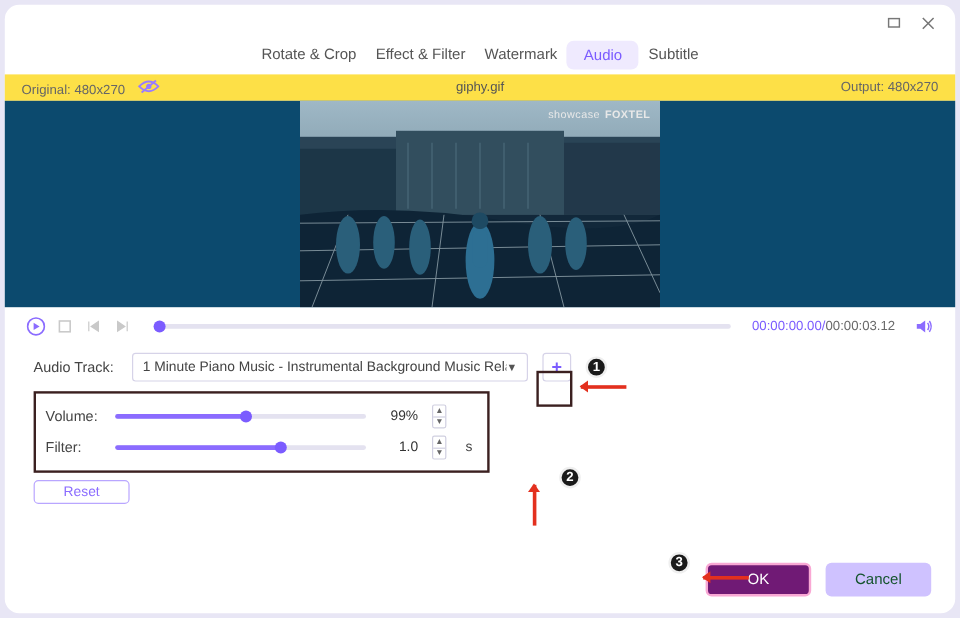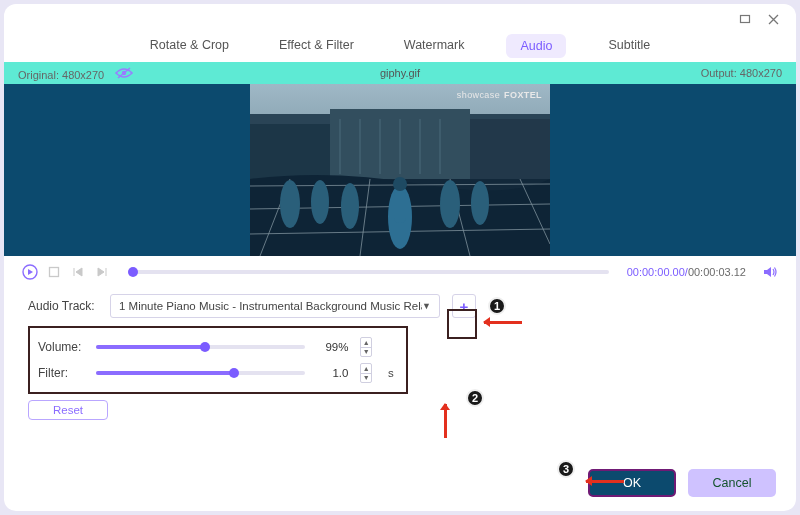--- a/index.html
+++ b/index.html
@@ -1,23 +1,23 @@
 <!DOCTYPE html>
 <html><head>
 <meta charset="utf-8">
 <style>
   * { box-sizing: border-box; margin: 0; padding: 0; font-family: -apple-system, BlinkMacSystemFont, "Segoe UI", Arial, sans-serif; }
   body { background: #e8e6f5; width: 800px; height: 515px; overflow: hidden; }
   .window { background: #fff; border-radius: 12px; margin: 4px; height: 507px; position: relative; display: flex; flex-direction: column; }
   .titlebar { height: 30px; display: flex; justify-content: flex-end; align-items: center; padding-right: 16px; gap: 14px; }
   .titlebar .win-btn { width: 14px; height: 14px; display: flex; align-items: center; justify-content: center; color: #666; cursor: pointer; }
-  .tabs { display: flex; justify-content: center; gap: 34px; font-size: 12.5px; color: #555; padding-bottom: 4px; text-align: center; }
+  .tabs { display: flex; justify-content: center; font-size: 12.5px; color: #555; padding-bottom: 4px; text-align: center; }
   .tab { padding: 4px 8px; cursor: pointer; }
   .tab.active { color: #7b5cff; background: #efeafe; border-radius: 6px; padding: 5px 14px; }
-  .infobar { display: flex; justify-content: space-between; align-items: center; background: #5eead4; font-size: 11px; color: #666; padding: 2px 14px; height: 22px; }
+  .infobar { display: flex; justify-content: space-between; align-items: center; background: #fde047; font-size: 11px; color: #666; padding: 2px 14px; height: 22px; }
   .infobar .center { position: absolute; left: 50%; transform: translateX(-50%); font-size: 11px; color: #555; }
   .eye { color: #9a7cff; font-size: 15px; margin-left: 8px; }
   .preview-wrap { background: #0c4a6e; height: 172px; display: flex; justify-content: center; align-items: stretch; }
   .preview { width: 300px; position: relative; }
   .preview svg { width: 100%; height: 100%; display: block; }
   .showcase { position: absolute; top: 6px; right: 8px; color: #e8e8e8; font-size: 9px; letter-spacing: .4px; }
   .showcase b { font-weight: 700; margin-left: 4px; }
   .playbar { display: flex; align-items: center; padding: 8px 18px 6px 18px; gap: 10px; }
   .play-icons { display: flex; align-items: center; gap: 8px; color: #8b6cff; }
   .play-icons .dim { color: #c9c9c9; }
@@ -39,21 +39,21 @@
   .slider .fill { position: absolute; left:0; top:0; bottom:0; background: #8b6cff; border-radius: 2px; }
   .slider .knob { position: absolute; top: 50%; transform: translate(-50%,-50%); width: 10px; height: 10px; background: #7b5cff; border-radius: 50%; }
   .val { width: 42px; font-size: 11.5px; text-align: right; color: #333; }
   .stepper { width: 14px; height: 20px; display:flex; flex-direction:column; border:1px solid #d0cfe0; border-radius:2px; margin-left:2px; }
   .stepper span { flex:1; font-size:7px; display:flex; align-items:center; justify-content:center; color:#666; border-bottom:1px solid #d0cfe0; }
   .stepper span:last-child { border-bottom:none; }
   .unit { font-size: 11.5px; color:#444; margin-left: 6px; min-width: 10px; }
   .reset-btn { border: 1px solid #b9a6ff; color: #8b6cff; background: #fff; font-size: 11.5px; padding: 3px 24px; border-radius: 4px; margin-top: 6px; text-align: center; }
   .footer { position: absolute; bottom: 14px; right: 20px; display: flex; gap: 12px; }
   .btn { width: 88px; height: 28px; border-radius: 5px; font-size: 12.5px; display:flex; align-items:center; justify-content:center; cursor:pointer; }
-  .btn-ok { background: #0c4a6e; color: #fff; border: 2px solid #701a75; }
+  .btn-ok { background: #701a75; color: #fff; border: 2px solid #f9a8d4; }
   .btn-cancel { background: #cfc2ff; color: #14532d; }
   
   .anno-circle { position:absolute; width:18px; height:18px; background:#1a1a1a; border:2px solid #efefef; border-radius:50%; color:#fff; font-size:11px; display:flex; align-items:center; justify-content:center; font-weight:600; }
   .anno-arrow-h { position:absolute; height:3px; background:#e3301e; }
   .anno-arrow-h::before { content:''; position:absolute; left:-6px; top:-4px; border:5px solid transparent; border-right:7px solid #e3301e; }
   .anno-arrow-v { position:absolute; width:3px; background:#e3301e; }
   .anno-arrow-v::before { content:''; position:absolute; top:-6px; left:-4px; border:5px solid transparent; border-bottom:7px solid #e3301e; }
   .box-outline-add { position:absolute; border:2px solid #3b2020; width:30px; height:30px; }
 </style>
 </head>

